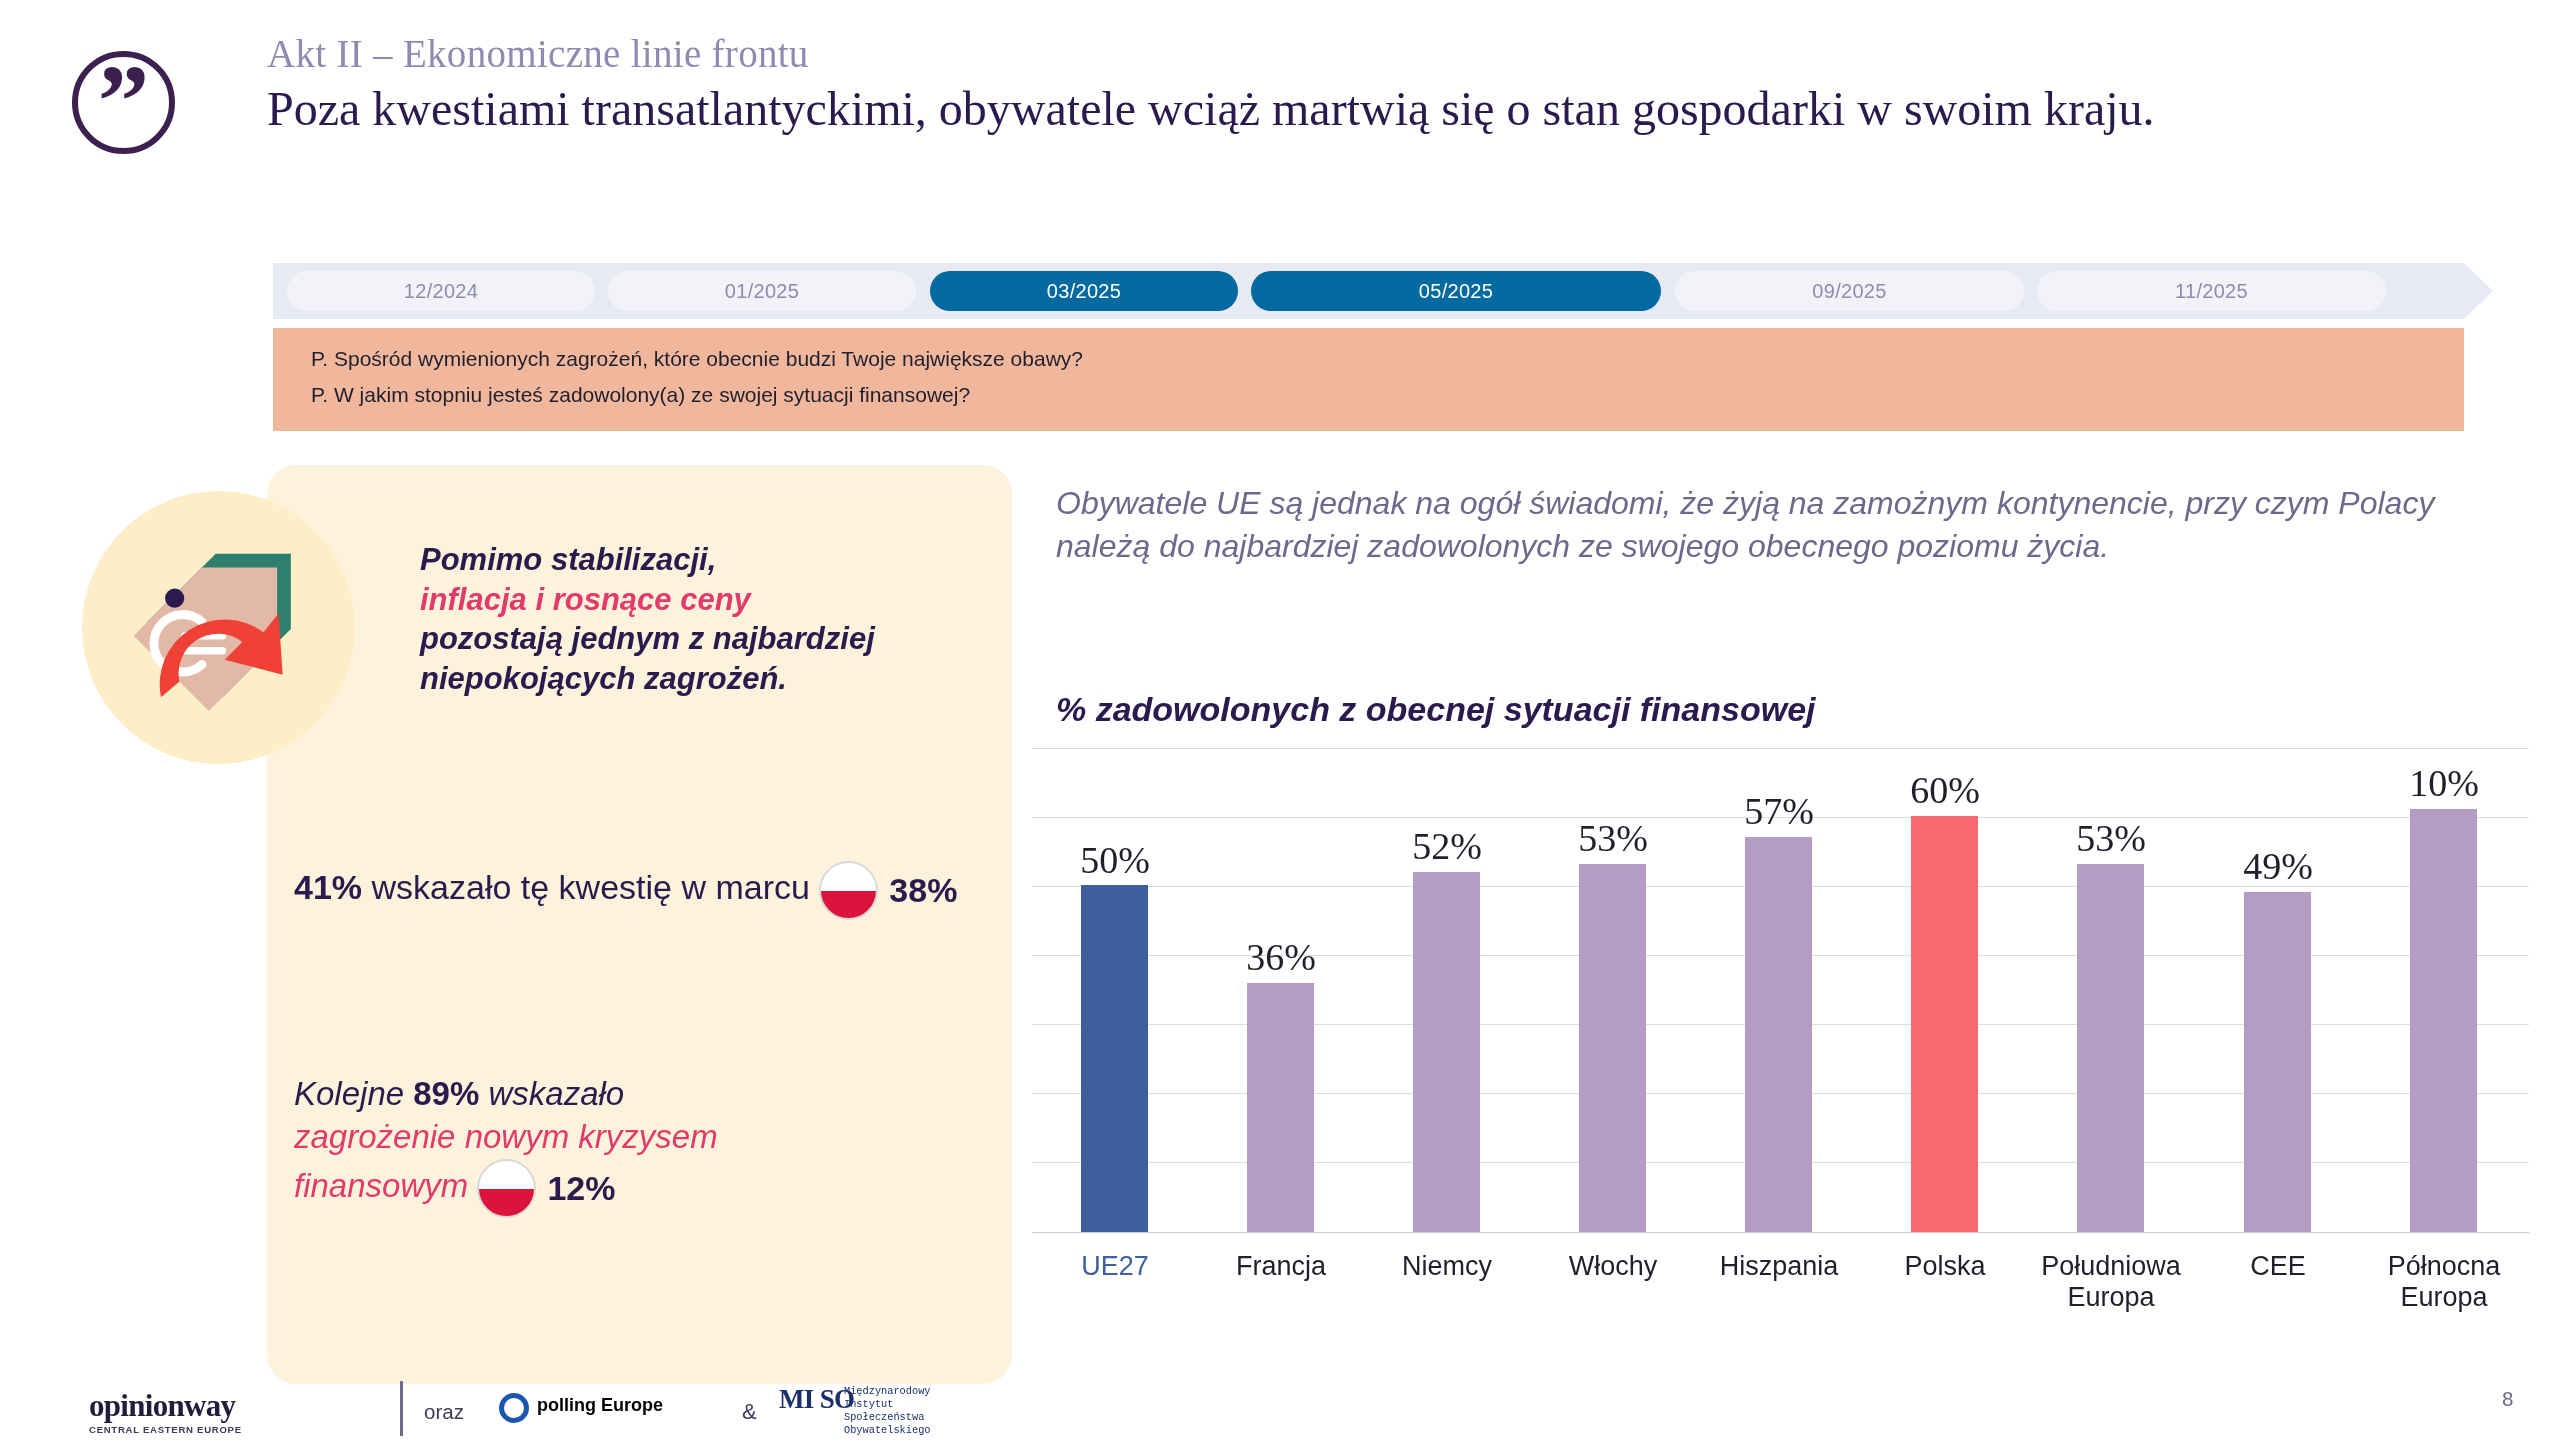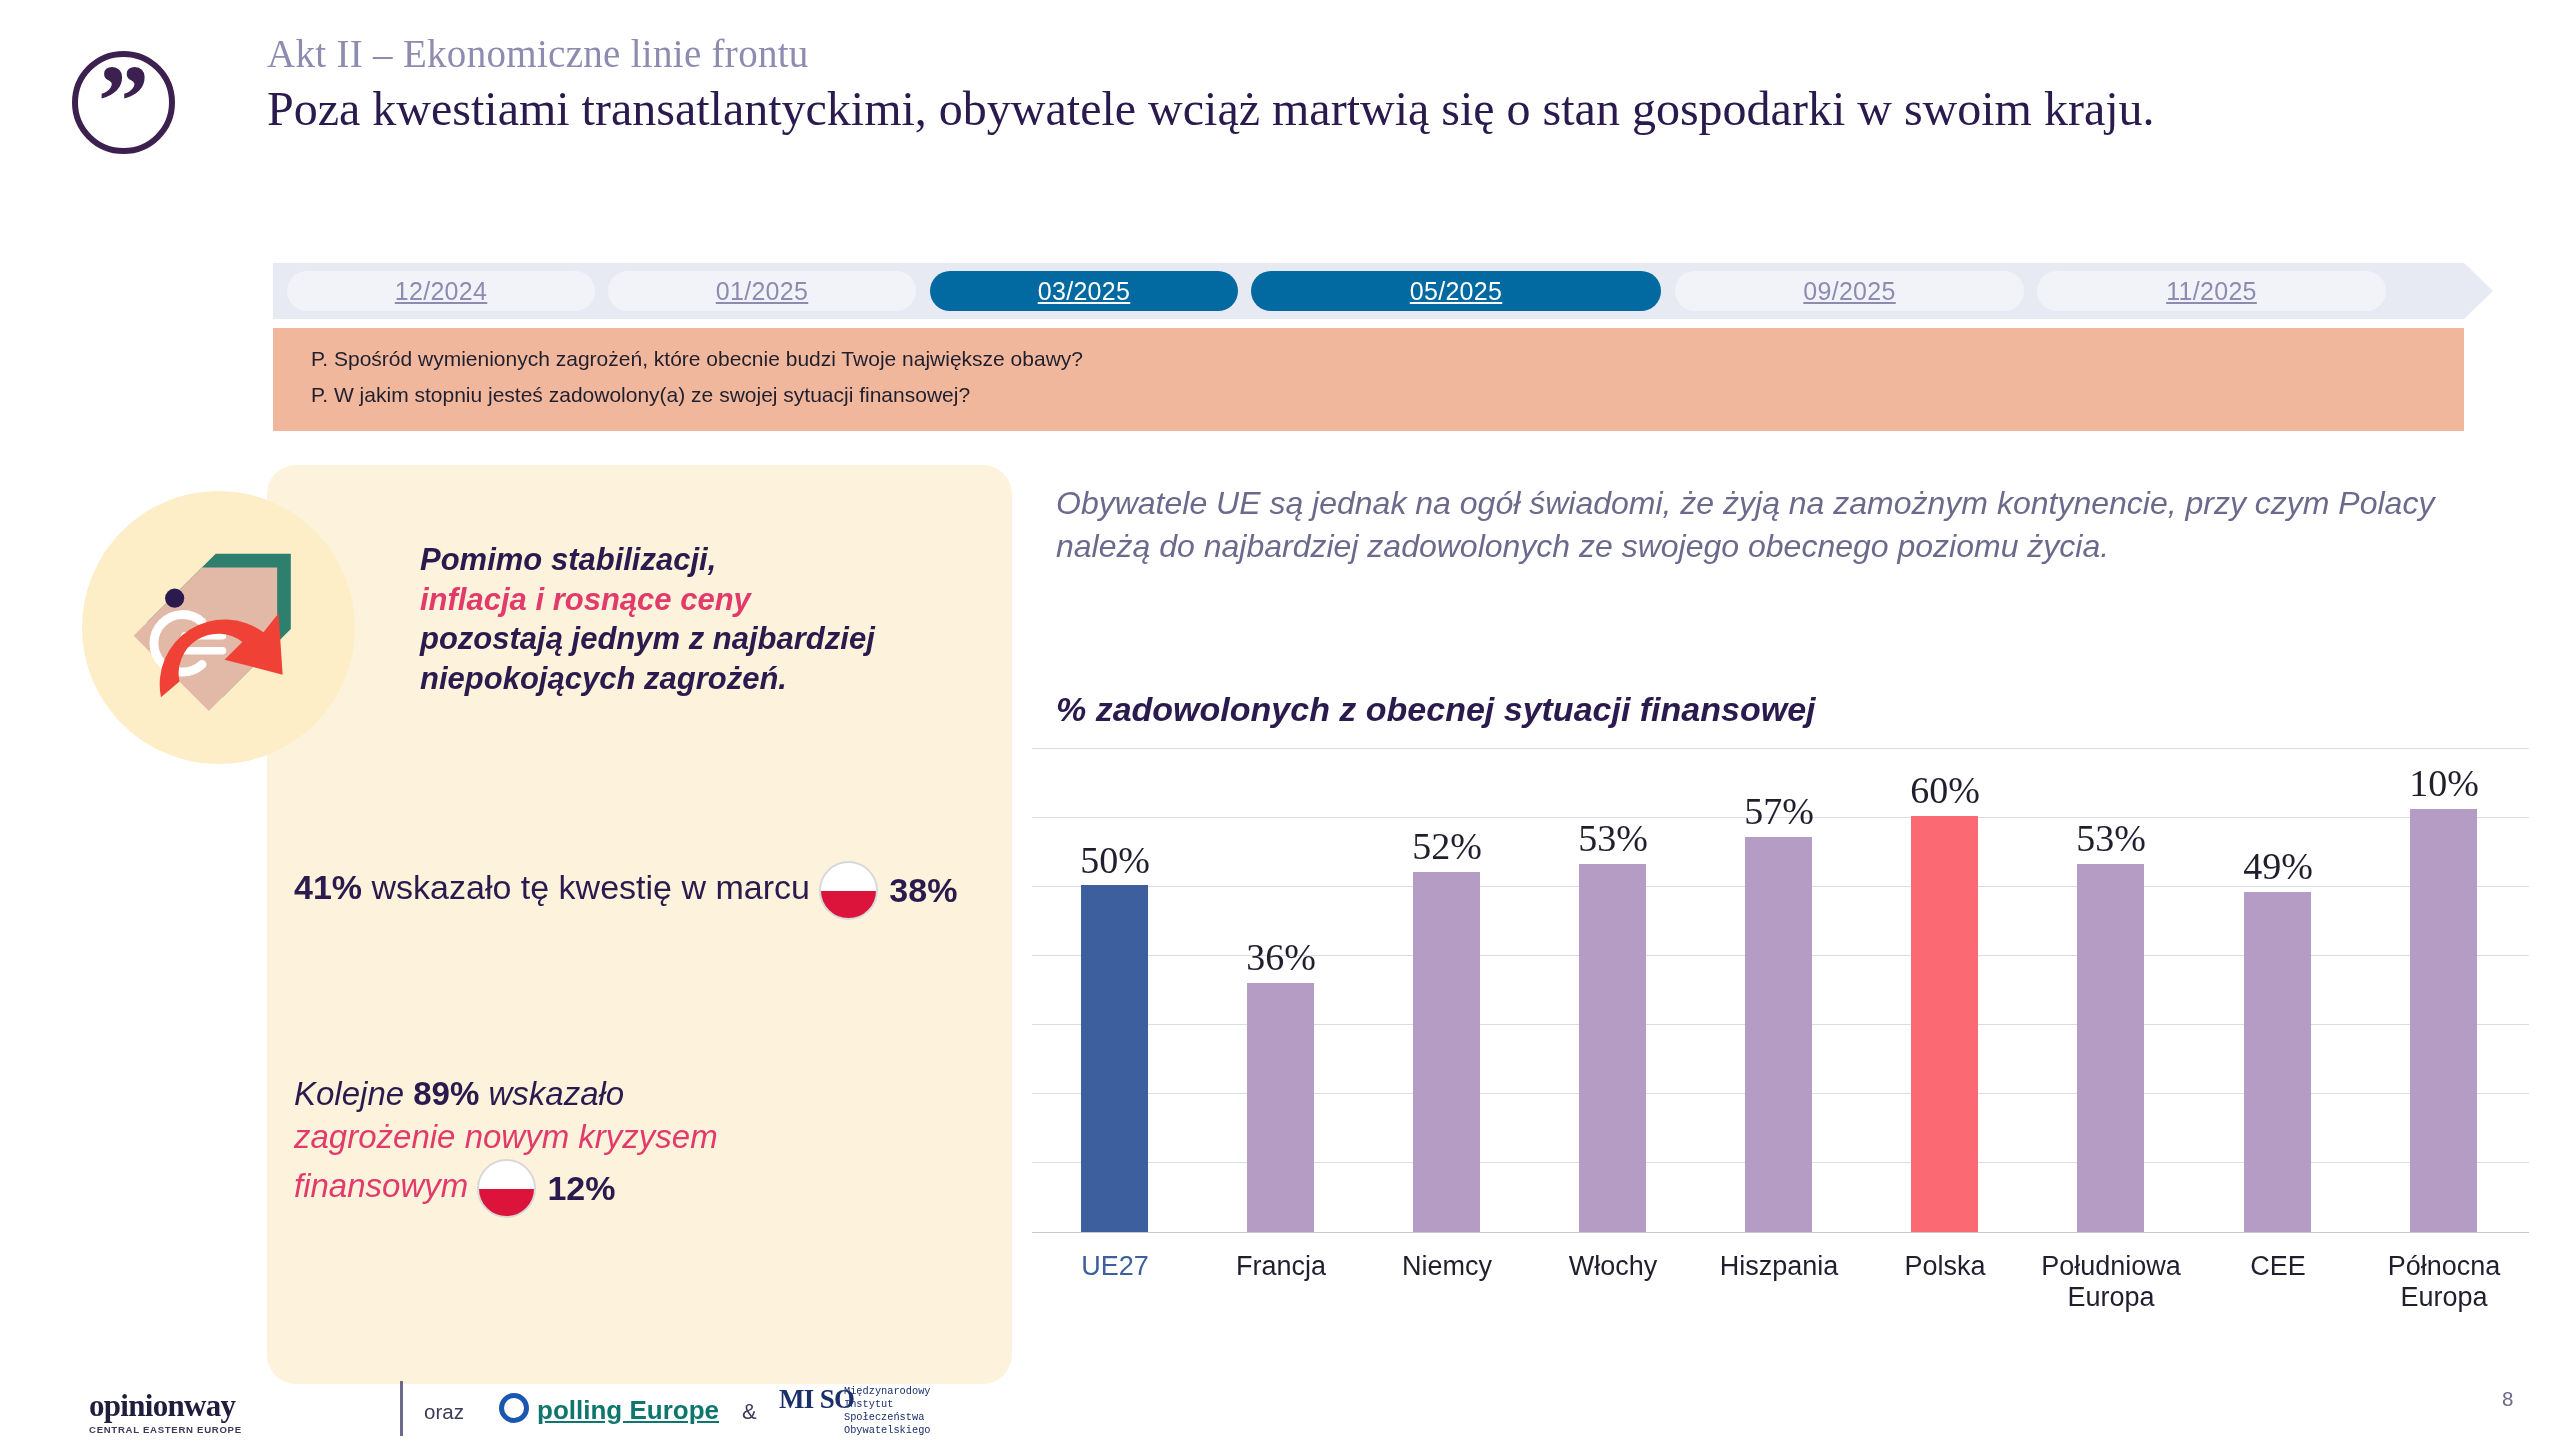--- a/index.html
+++ b/index.html
@@ -36,21 +36,21 @@
     background:#e7e9f3;
   }
   .timeline-arrow{
     position:absolute;left:2464px;top:263px;width:0;height:0;
     border-top:28px solid transparent;border-bottom:28px solid transparent;
     border-left:29px solid #e7e9f3;
   }
   .tl-pill{
     position:absolute;top:271px;height:40px;border-radius:20px;
     display:flex;align-items:center;justify-content:center;
-    font-size:25px;color:#8d8bb0;letter-spacing:0.3px;text-decoration:underline;
+    font-size:20px;color:#8d8bb0;letter-spacing:0.3px;
   }
   .tl-pill.inactive{background:#f2f3f9;}
   .tl-pill.active{background:#0369a1;color:#ffffff;}
   
   .qband{
     position:absolute;left:273px;top:328px;width:2191px;height:103px;
     background:#f0b79d;
   }
   .qband .qtext{
     position:absolute;left:38px;font-size:21px;color:#1f1f2e;
@@ -136,21 +136,21 @@
     position:absolute;left:89px;top:1381px;width:889px;height:62px;
   }
   .logo-ow{
     position:absolute;left:0;top:6.8px;font-family:"Liberation Serif", serif;
     font-size:31px;font-weight:700;color:#1f1f3d;letter-spacing:-0.7px;
   }
   .logo-ow small{display:block;font-family:"Liberation Sans",sans-serif;font-size:9.6px;letter-spacing:0.7px;color:#3b3b5c;font-weight:700;}
   .vbar{position:absolute;left:311px;top:0;width:2.7px;height:55px;background:#6a6a8c;}
   .oraz{position:absolute;left:335px;top:19px;font-size:20.5px;color:#3b3b5c;}
   .pe-dot{position:absolute;left:410px;top:12.3px;width:30px;height:30px;border-radius:50%;border:5.5px solid #1b57b0;box-sizing:border-box;}
-  .pe-text{position:absolute;left:448px;top:13.7px;font-size:26px;color:#0f766e;font-weight:600;text-decoration:underline;}
+  .pe-text{position:absolute;left:448px;top:13.7px;font-size:18px;color:#000000;font-weight:600;}
   .amp{position:absolute;left:653px;top:18px;font-size:22px;color:#3b3b5c;}
   .miso{position:absolute;left:690px;top:5.5px;font-family:"Liberation Serif",serif;font-size:27px;font-weight:700;color:#1b2f6b;line-height:.9;letter-spacing:-0.7px;}
   .miso-sub{position:absolute;left:755px;top:4.1px;font-family:Liberation Mono, monospace;font-size:10.3px;color:#1b2f6b;line-height:1.25;}
   .page-num{position:absolute;left:2502px;top:1387px;font-size:20.5px;color:#6b6a8c;}
 </style>
 </head>
 <body>
 
 <div class="quote-badge">
   <span>”</span>

